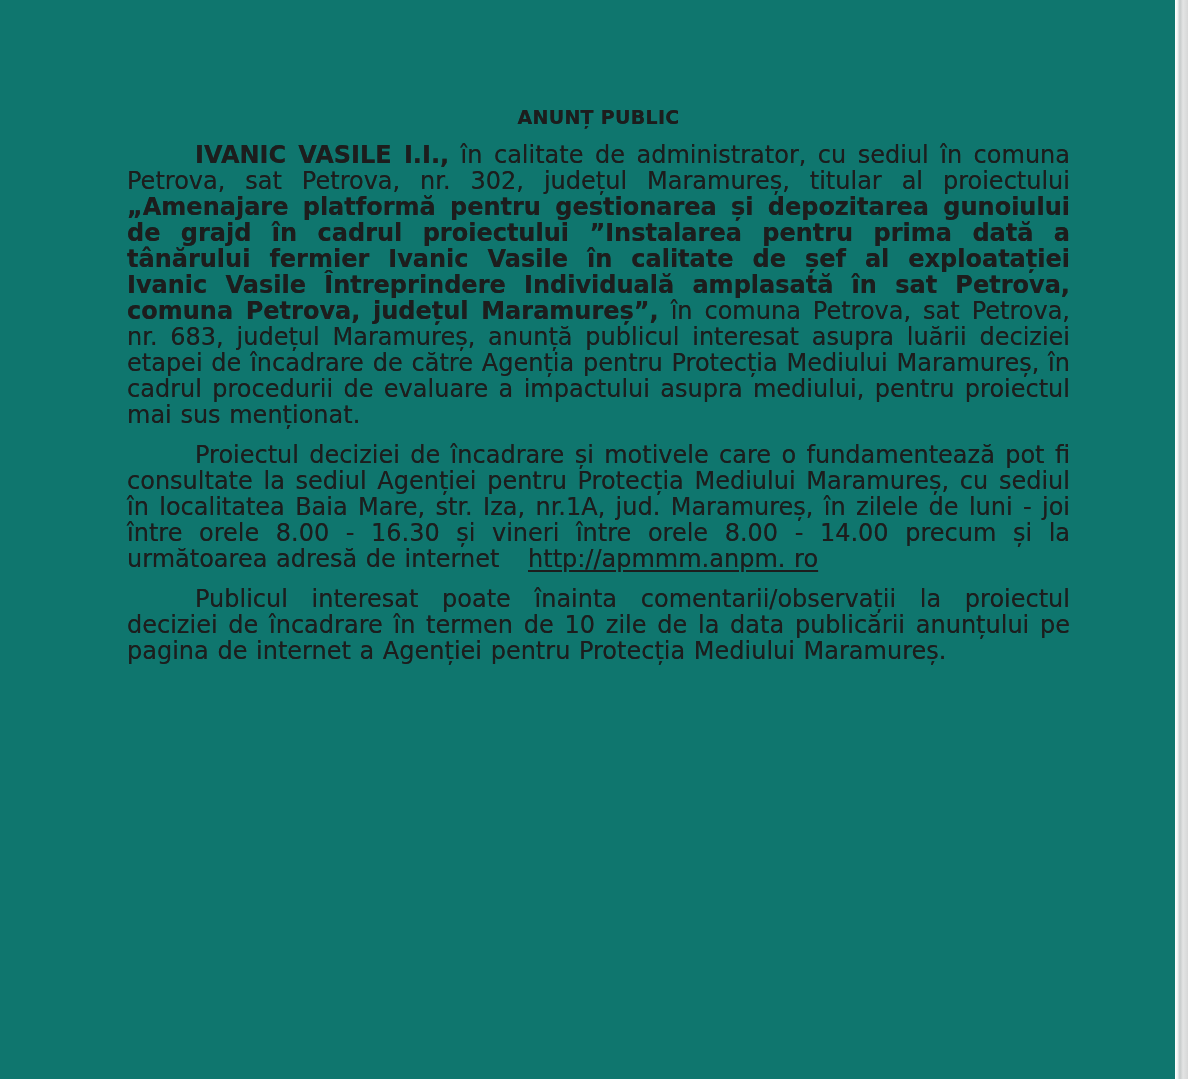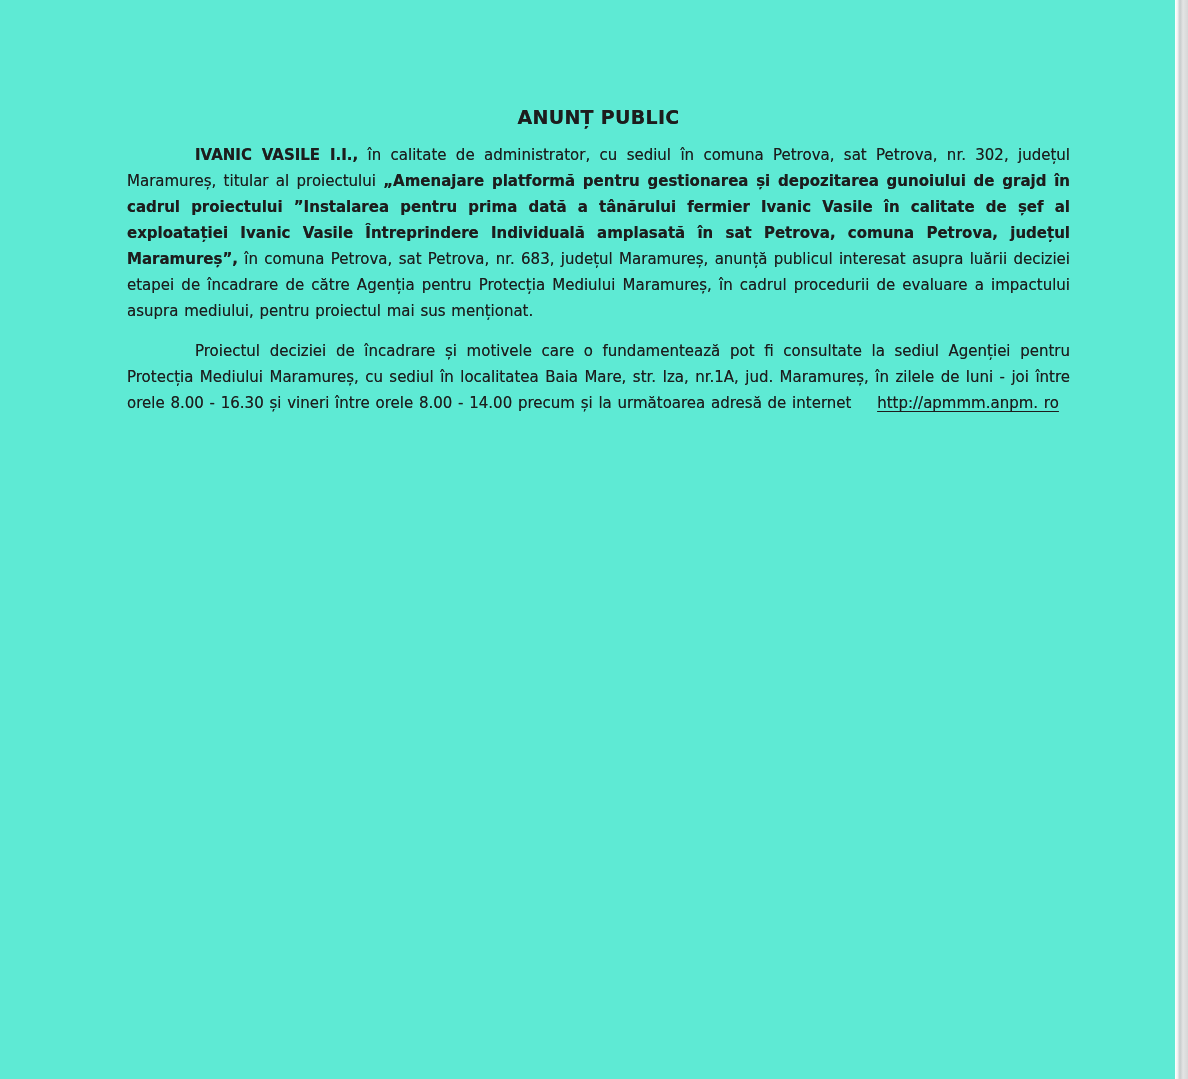--- a/index.html
+++ b/index.html
@@ -4,21 +4,21 @@
 <style>
   html, body {
     margin: 0;
     padding: 0;
     background: #ffffff;
   }
   .page {
     position: relative;
     width: 1188px;
     height: 1079px;
-    background: #5eead4;
+    background: #0f766e;
     overflow: hidden;
     font-family: "DejaVu Sans", "Liberation Sans", sans-serif;
     color: #1d1d1d;
   }
   .content {
     position: absolute;
     left: 127px;
     top: 0;
     width: 943px;
     padding-top: 104px;
@@ -35,21 +35,21 @@
   .subtitle {
     margin: 15px 0 0 0;
     font-size: 20px;
     font-weight: bold;
     text-align: center;
     line-height: 26px;
     text-shadow: 0 0 0.5px rgba(20,20,20,0.65);
   }
   .para {
     margin: 14px 0 0 0;
-    font-size: 15px;
+    font-size: 24px;
     line-height: 26px;
     text-align: justify;
     text-indent: 68px;
     text-shadow: 0 0 0.45px rgba(20,20,20,0.6);
     word-spacing: 1px;
   }
   .para:first-of-type {
     margin-top: 12px;
   }
   .bold {
@@ -82,17 +82,18 @@
 <div class="page">
   <div class="content">
 
     <h1 class="title">ANUNȚ PUBLIC</h1>
 
 
     <p class="para"><span class="bold">IVANIC VASILE I.I.,</span><span> în calitate de administrator, cu sediul în comuna Petrova, sat Petrova, nr. 302, județul Maramureș, titular al proiectului </span><span class="bold">„Amenajare platformă pentru gestionarea și depozitarea gunoiului de grajd în cadrul proiectului ”Instalarea pentru prima dată a tânărului fermier Ivanic Vasile în calitate de șef al exploatației Ivanic Vasile Întreprindere Individuală amplasată în sat Petrova, comuna Petrova, județul Maramureș”,</span><span> în comuna Petrova, sat Petrova, nr. 683, județul Maramureș, anunță publicul interesat asupra luării deciziei etapei de încadrare de către Agenția pentru Protecția Mediului Maramureș, în cadrul procedurii de evaluare a impactului asupra mediului, pentru proiectul mai sus menționat.</span></p>
 
     <p class="para"><span>Proiectul deciziei de încadrare și motivele care o fundamentează pot fi consultate la sediul Agenției pentru Protecția Mediului Maramureș, cu sediul în localitatea Baia Mare, str. Iza, nr.1A, jud. Maramureș, în zilele de luni - joi între orele 8.00 - 16.30 și vineri între orele 8.00 - 14.00 precum și la următoarea adresă de internet </span><span class="link">http://apmmm.anpm. ro</span></p>
 
+    <p class="para"><span>Publicul interesat poate înainta comentarii/observații la proiectul deciziei de încadrare în termen de 10 zile de la data publicării anunțului pe pagina de internet a Agenției pentru Protecția Mediului Maramureș.</span></p>
 
   </div>
 
   <div class="page-edge"></div>
 </div>
 
 </body></html>

